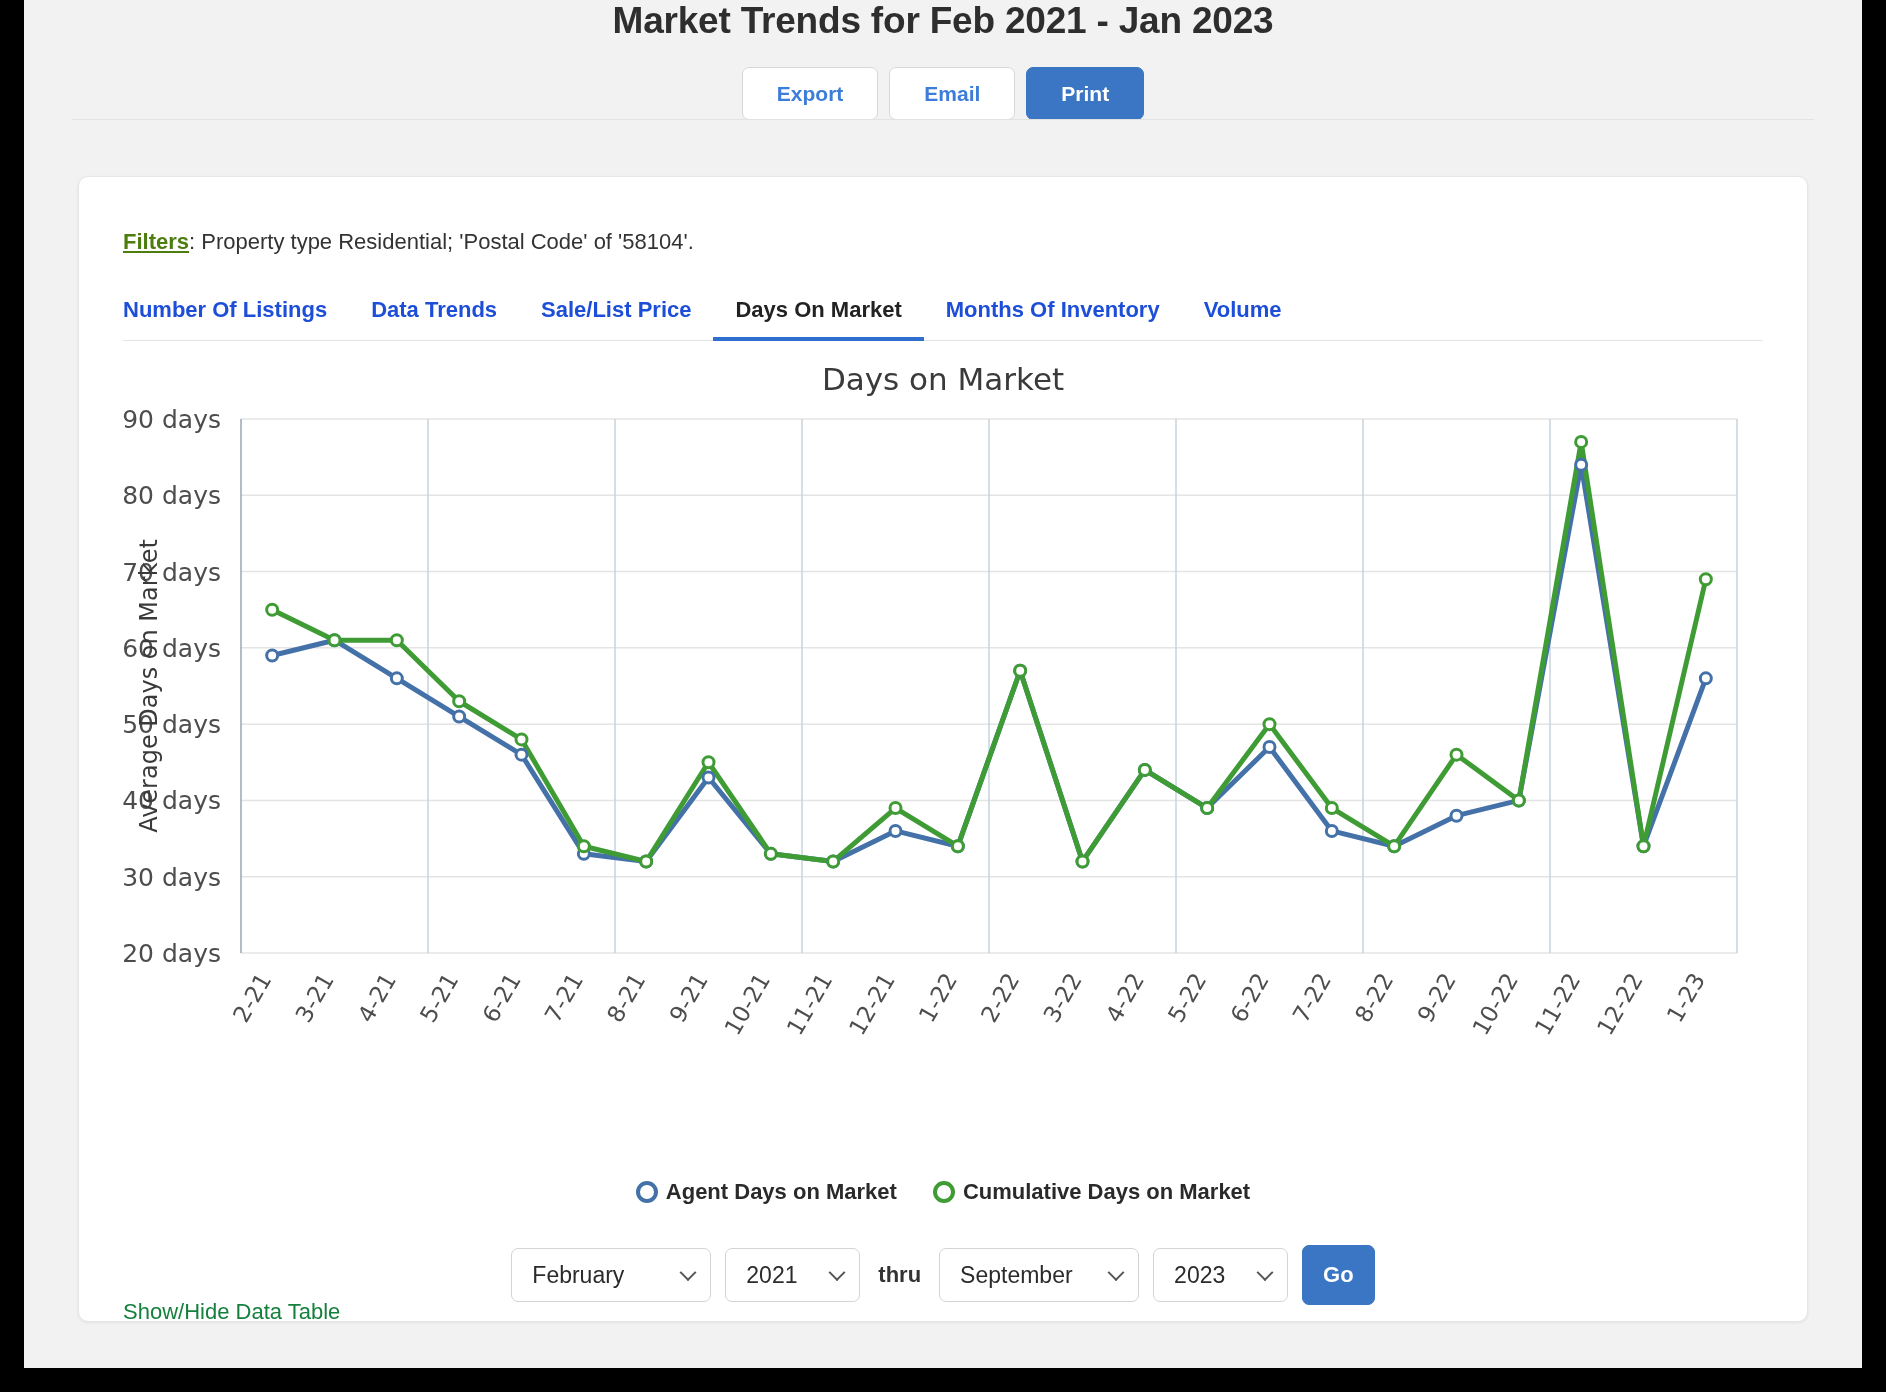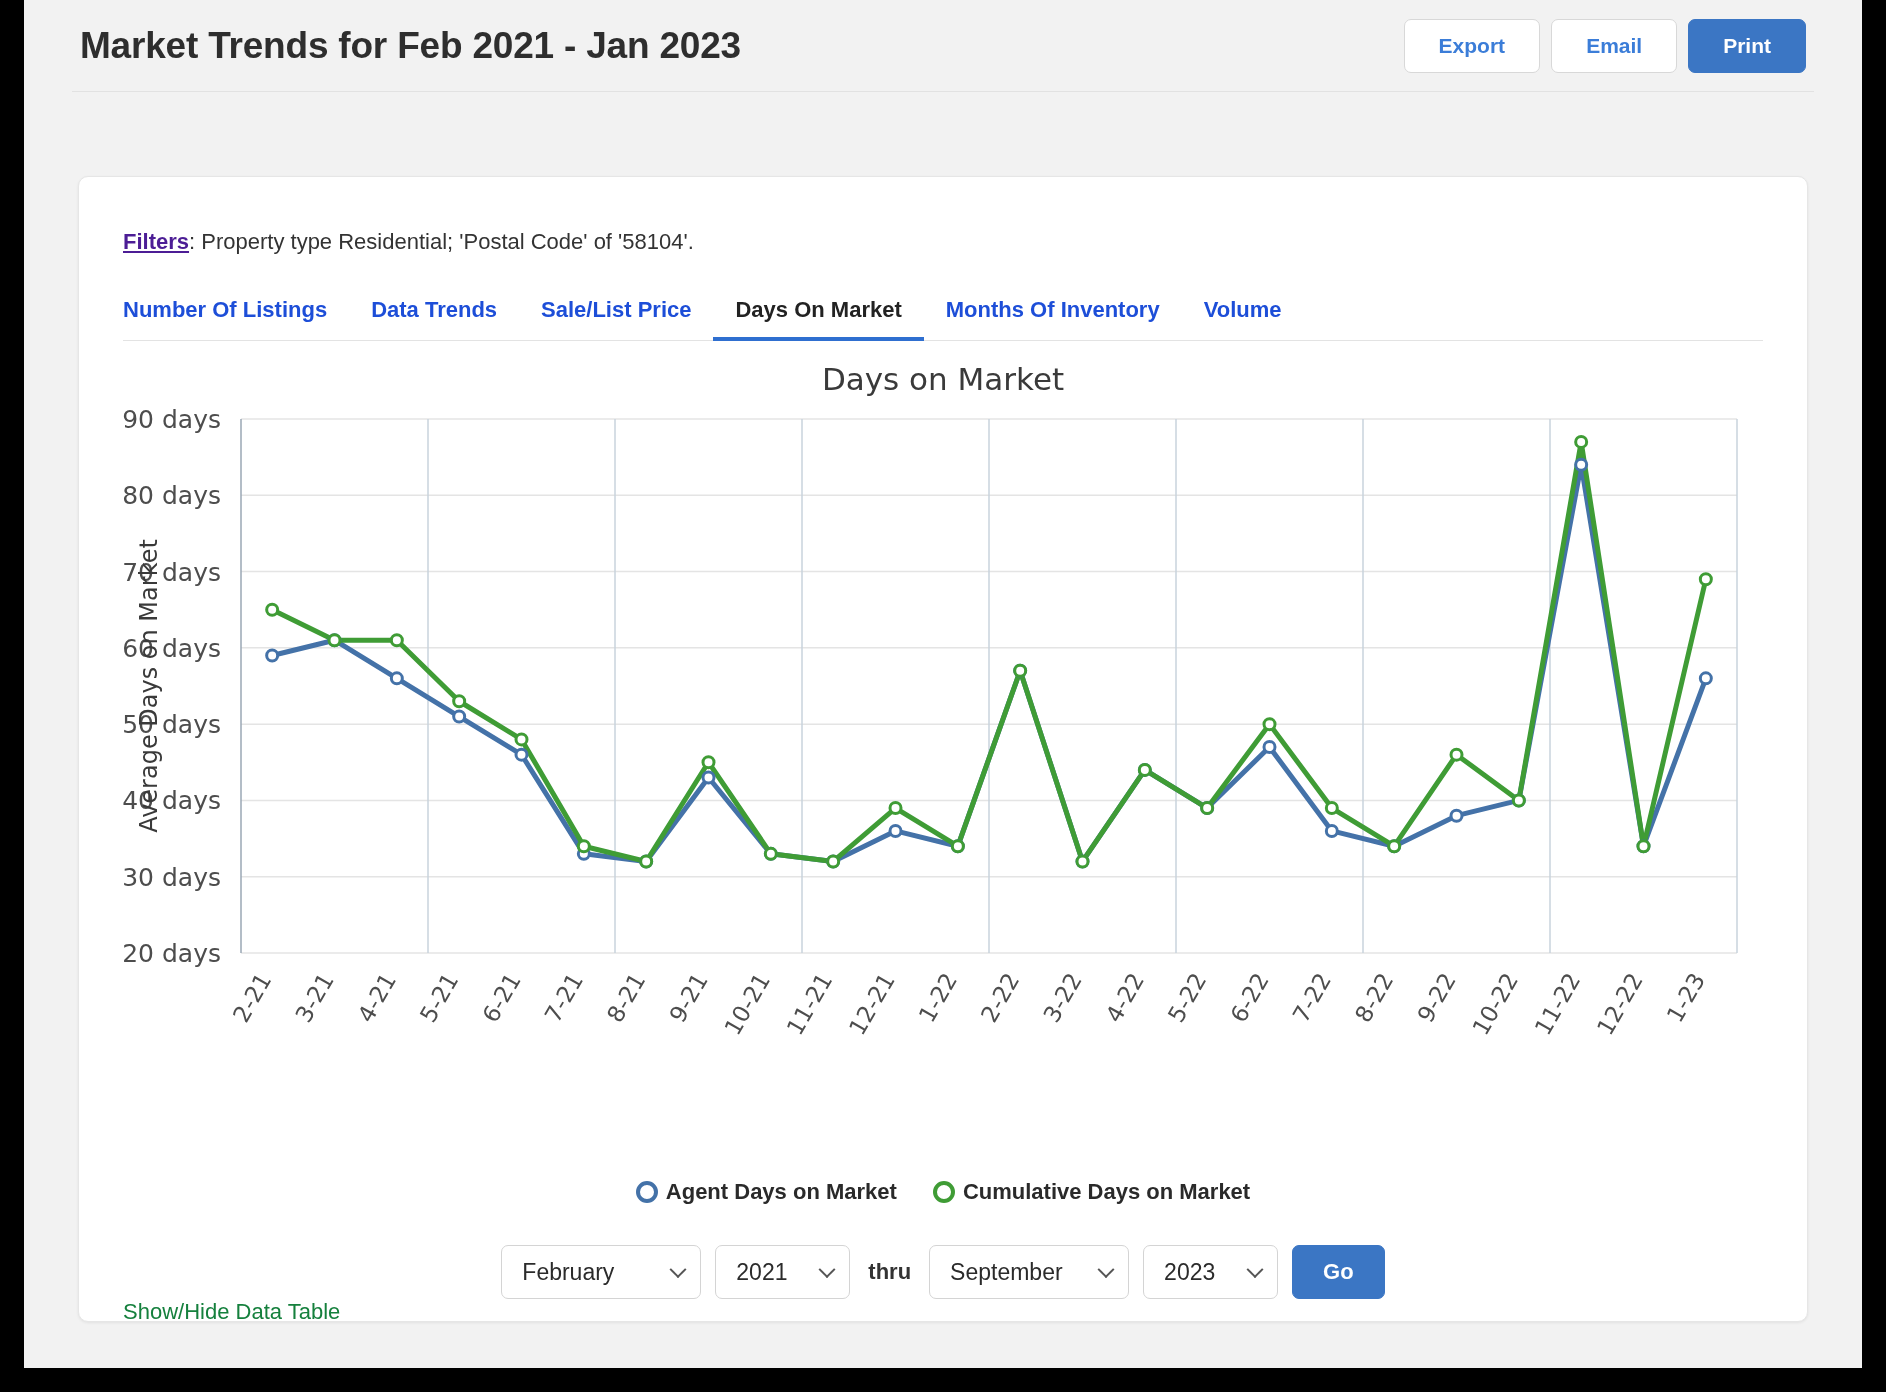--- a/index.html
+++ b/index.html
@@ -13,25 +13,26 @@
     position: absolute;
     left: 24px; top: 0px;
     width: 1838px; height: 1368px;
     background: #f2f2f2;
     overflow: hidden;
   }
 
   
   .header {
     position: relative;
-    height: 92px;
-    padding: 0 56px;
+    height: 120px;
+    padding: 0 24px;
     display: flex;
     align-items: center;
     justify-content: space-between;
+    flex-direction: column;
   }
   .page-title {
     font-size: 37px;
     font-weight: bold;
     color: #2e2e2e;
     letter-spacing: -0.2px;
     white-space: nowrap;
   }
   .header-actions { display: flex; gap: 11px; align-items: center; }
   .btn {
@@ -75,21 +76,21 @@
   }
 
   .filters-line {
     position: absolute;
     left: 44px; top: 52px;
     font-size: 22px;
     color: #333333;
     white-space: nowrap;
   }
   .filters-link {
-    color: #4c1d95;
+    color: #4d7c0f;
     text-decoration: underline;
     font-weight: bold;
     cursor: pointer;
     text-align: center;
   }
 
   
   .tabs {
     position: absolute;
     left: 44px; top: 106px;
@@ -207,22 +208,22 @@
     padding: 0 4px;
     font-weight: bold;
   }
   .btn-go {
     background: #3b76c4;
     border: 1px solid #3b76c4;
     color: #ffffff;
     font-size: 22px;
     font-weight: bold;
     border-radius: 7px;
-    height: 54px;
-    padding: 0 30px;
+    height: 60px;
+    padding: 0 20px;
     display: flex;
     align-items: center;
     cursor: pointer;
   }
 
   .show-hide {
     position: absolute;
     left: 44px;
     top: 1122px;
     font-size: 22px;

